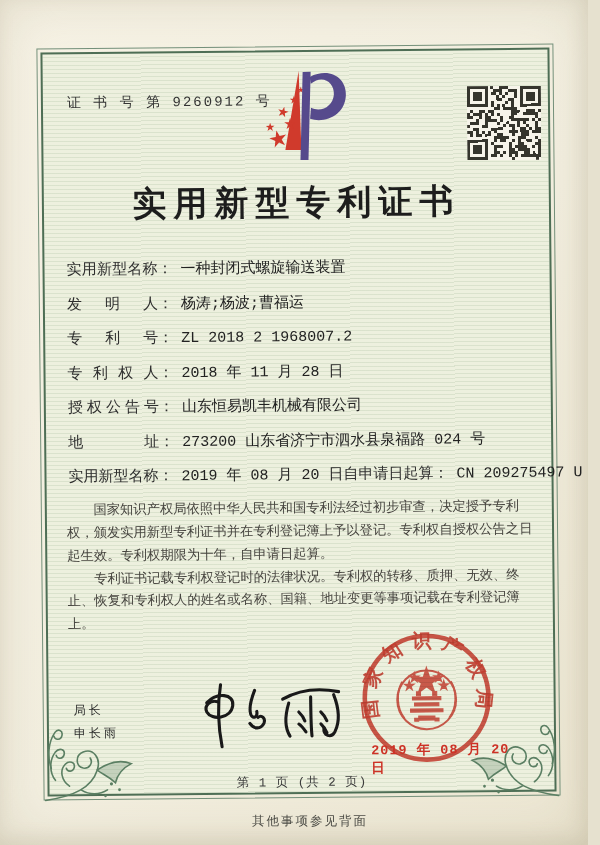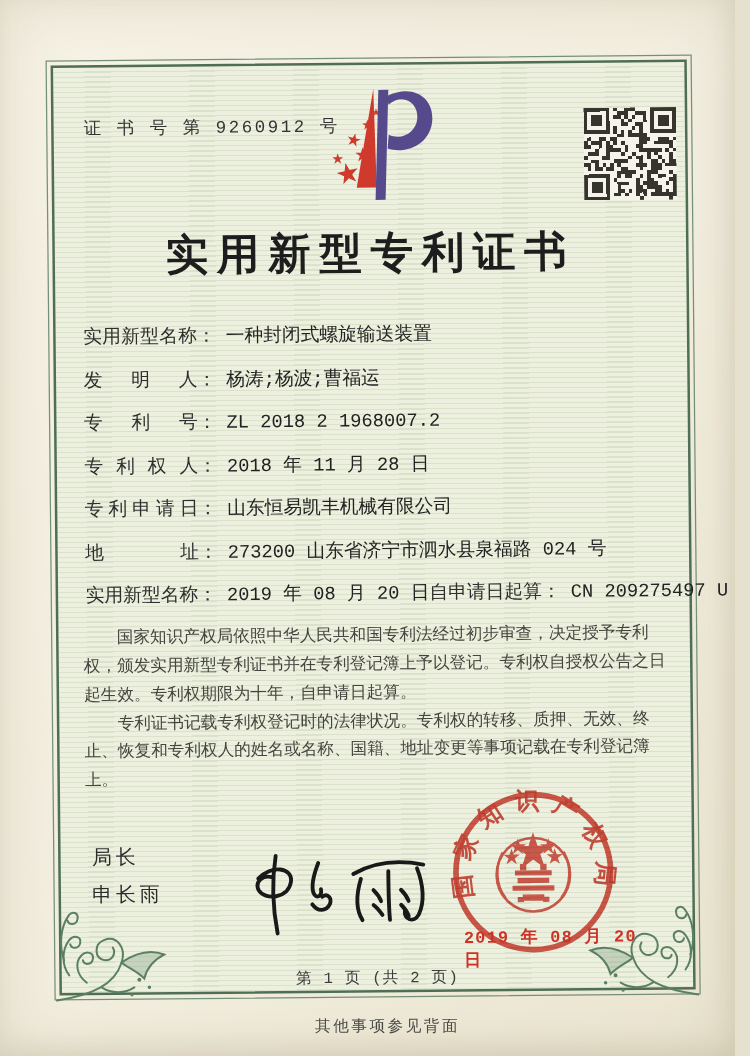--- a/index.html
+++ b/index.html
@@ -29,21 +29,21 @@
     font-size:34px;font-weight:700;letter-spacing:7px;color:#1d1d1d;
   }
   .fields{position:absolute;left:22px;top:206px;right:16px;font-size:15px;}
   .frow{display:flex;align-items:baseline;margin-bottom:15.5px;white-space:nowrap;}
   .flabel{display:inline-block;width:91px;text-align:justify;text-align-last:justify;color:#2e2e2e;}
   .fcolon{display:inline-block;margin-right:8px;color:#2e2e2e;}
   .fvalue{color:#222;}
   .grant-value{display:inline-block;width:166px;}
   .paras{position:absolute;left:20px;top:446px;right:14px;font-size:13.3px;line-height:1.72;color:#46443f;}
   .paras p{margin:0;text-indent:2em;}
-  .signoff{position:absolute;left:25px;top:618px;font-size:16px;letter-spacing:3px;color:#2c2c2c;line-height:1.9;}
+  .signoff{position:absolute;left:25px;top:646px;font-size:12px;letter-spacing:3px;color:#2c2c2c;line-height:1.9;}
   .signature{position:absolute;left:142px;top:626px;width:170px;height:75px;}
   .seal{position:absolute;left:307px;top:576px;width:142px;height:142px;mix-blend-mode:multiply;opacity:.92;}
   .seal-date{position:absolute;left:322px;top:690px;width:160px;font-size:13.5px;letter-spacing:1px;color:#cd3226;font-weight:700;}
   .page-info{position:absolute;left:0;top:722px;width:100%;text-align:center;font-size:12.5px;letter-spacing:1px;color:#3c3c3c;}
   .back-note{position:absolute;left:16px;top:813px;width:100%;text-align:center;font-size:12.5px;letter-spacing:2px;color:#4a4a44;}
   .orn{position:absolute;width:118px;height:118px;pointer-events:none;}
   .orn-bl{left:-10px;bottom:-12px;}
   .orn-br{right:-10px;bottom:-12px;transform:scaleX(-1);}
   .defs-hidden{position:absolute;width:0;height:0;overflow:hidden;}
 </style>
@@ -109,21 +109,21 @@
           <span class="flabel">专利号</span>
             <span class="fcolon">：</span>
           <span class="fvalue">ZL 2018 2 1968007.2</span>
         </div>
         <div class="frow">
           <span class="flabel">专利权人</span>
             <span class="fcolon">：</span>
           <span class="fvalue">2018 年 11 月 28 日</span>
         </div>
         <div class="frow">
-          <span class="flabel">专利申请日</span>
+          <span class="flabel">授权公告号</span>
             <span class="fcolon">：</span>
           <span class="fvalue">山东恒易凯丰机械有限公司</span>
         </div>
         <div class="frow">
           <span class="flabel">地址</span>
             <span class="fcolon">：</span>
           <span class="fvalue">273200 山东省济宁市泗水县泉福路 024 号</span>
         </div>
         <div class="frow">
           <span class="flabel">实用新型名称</span>

